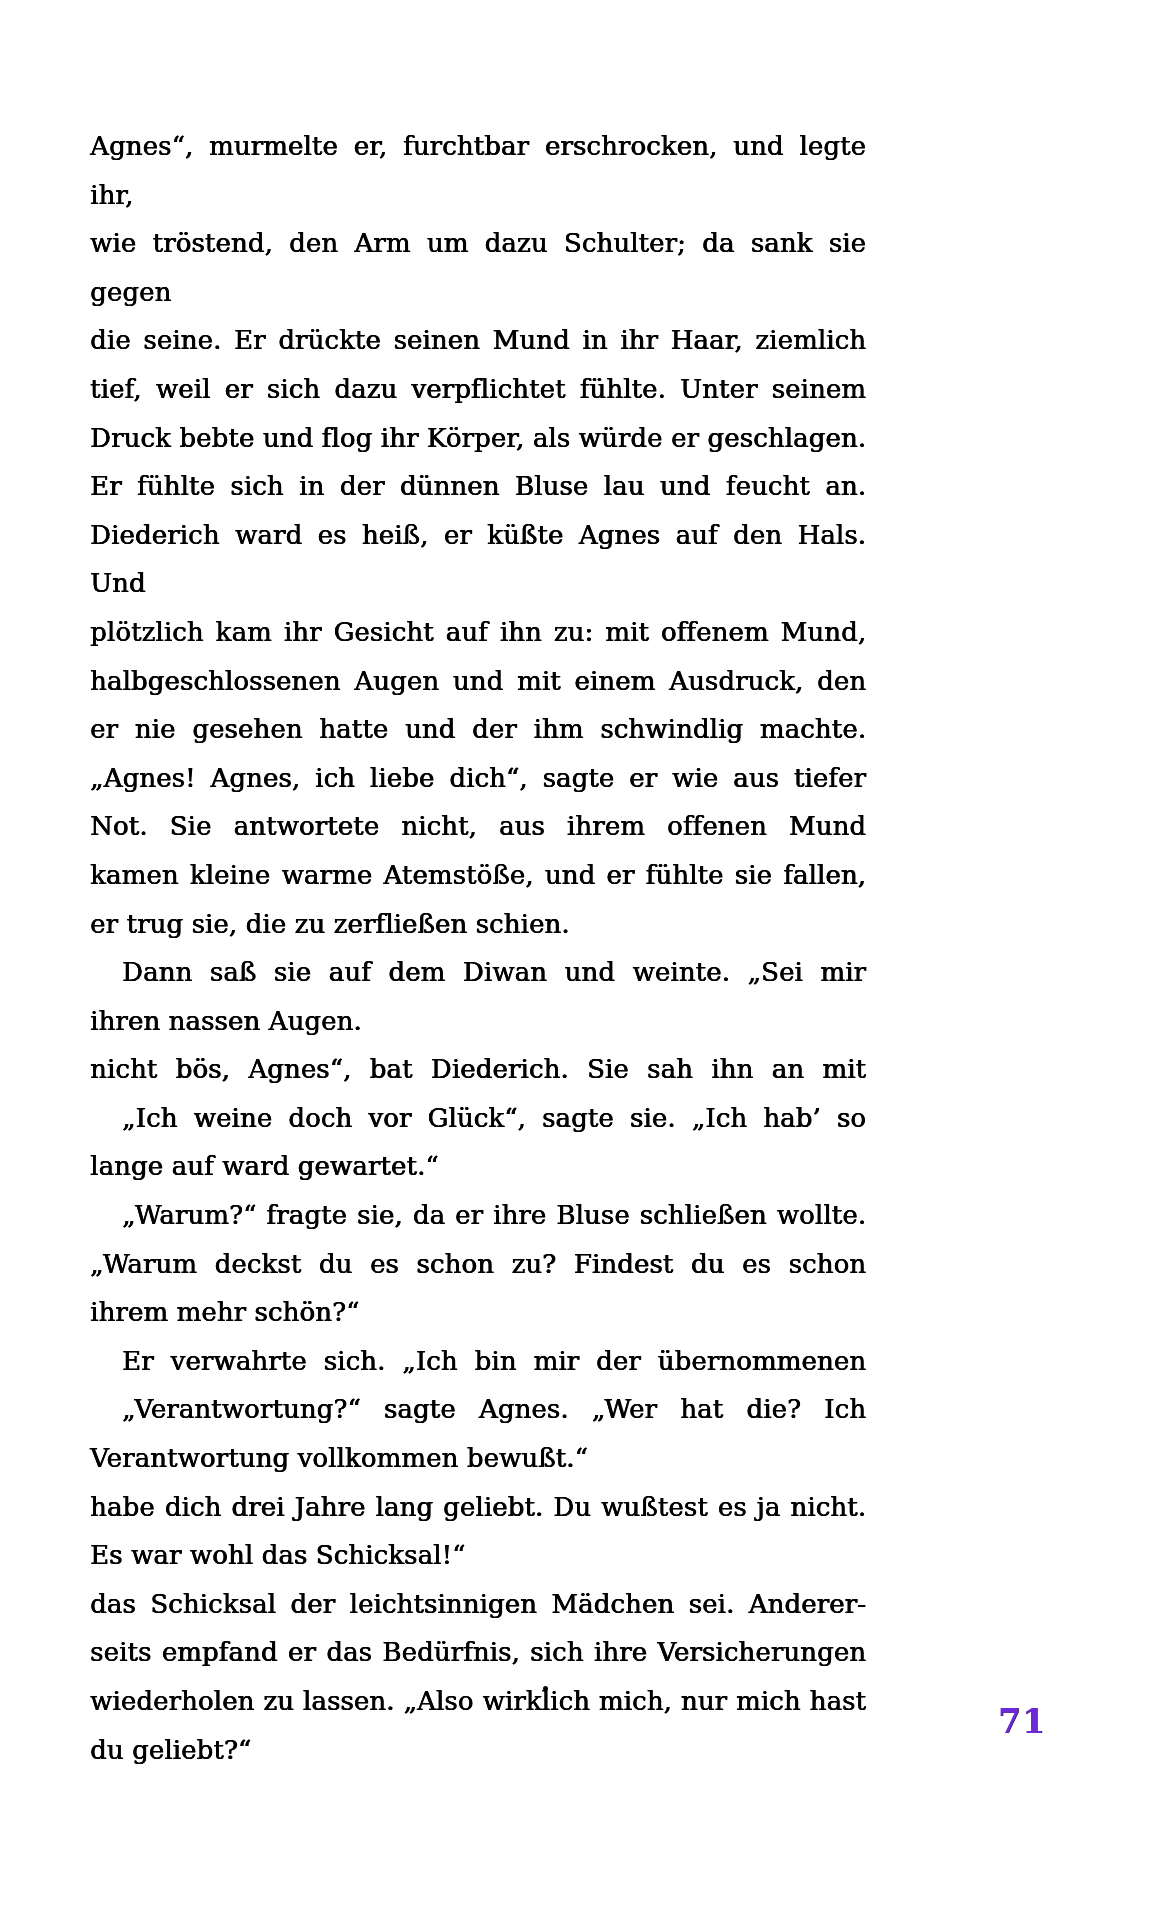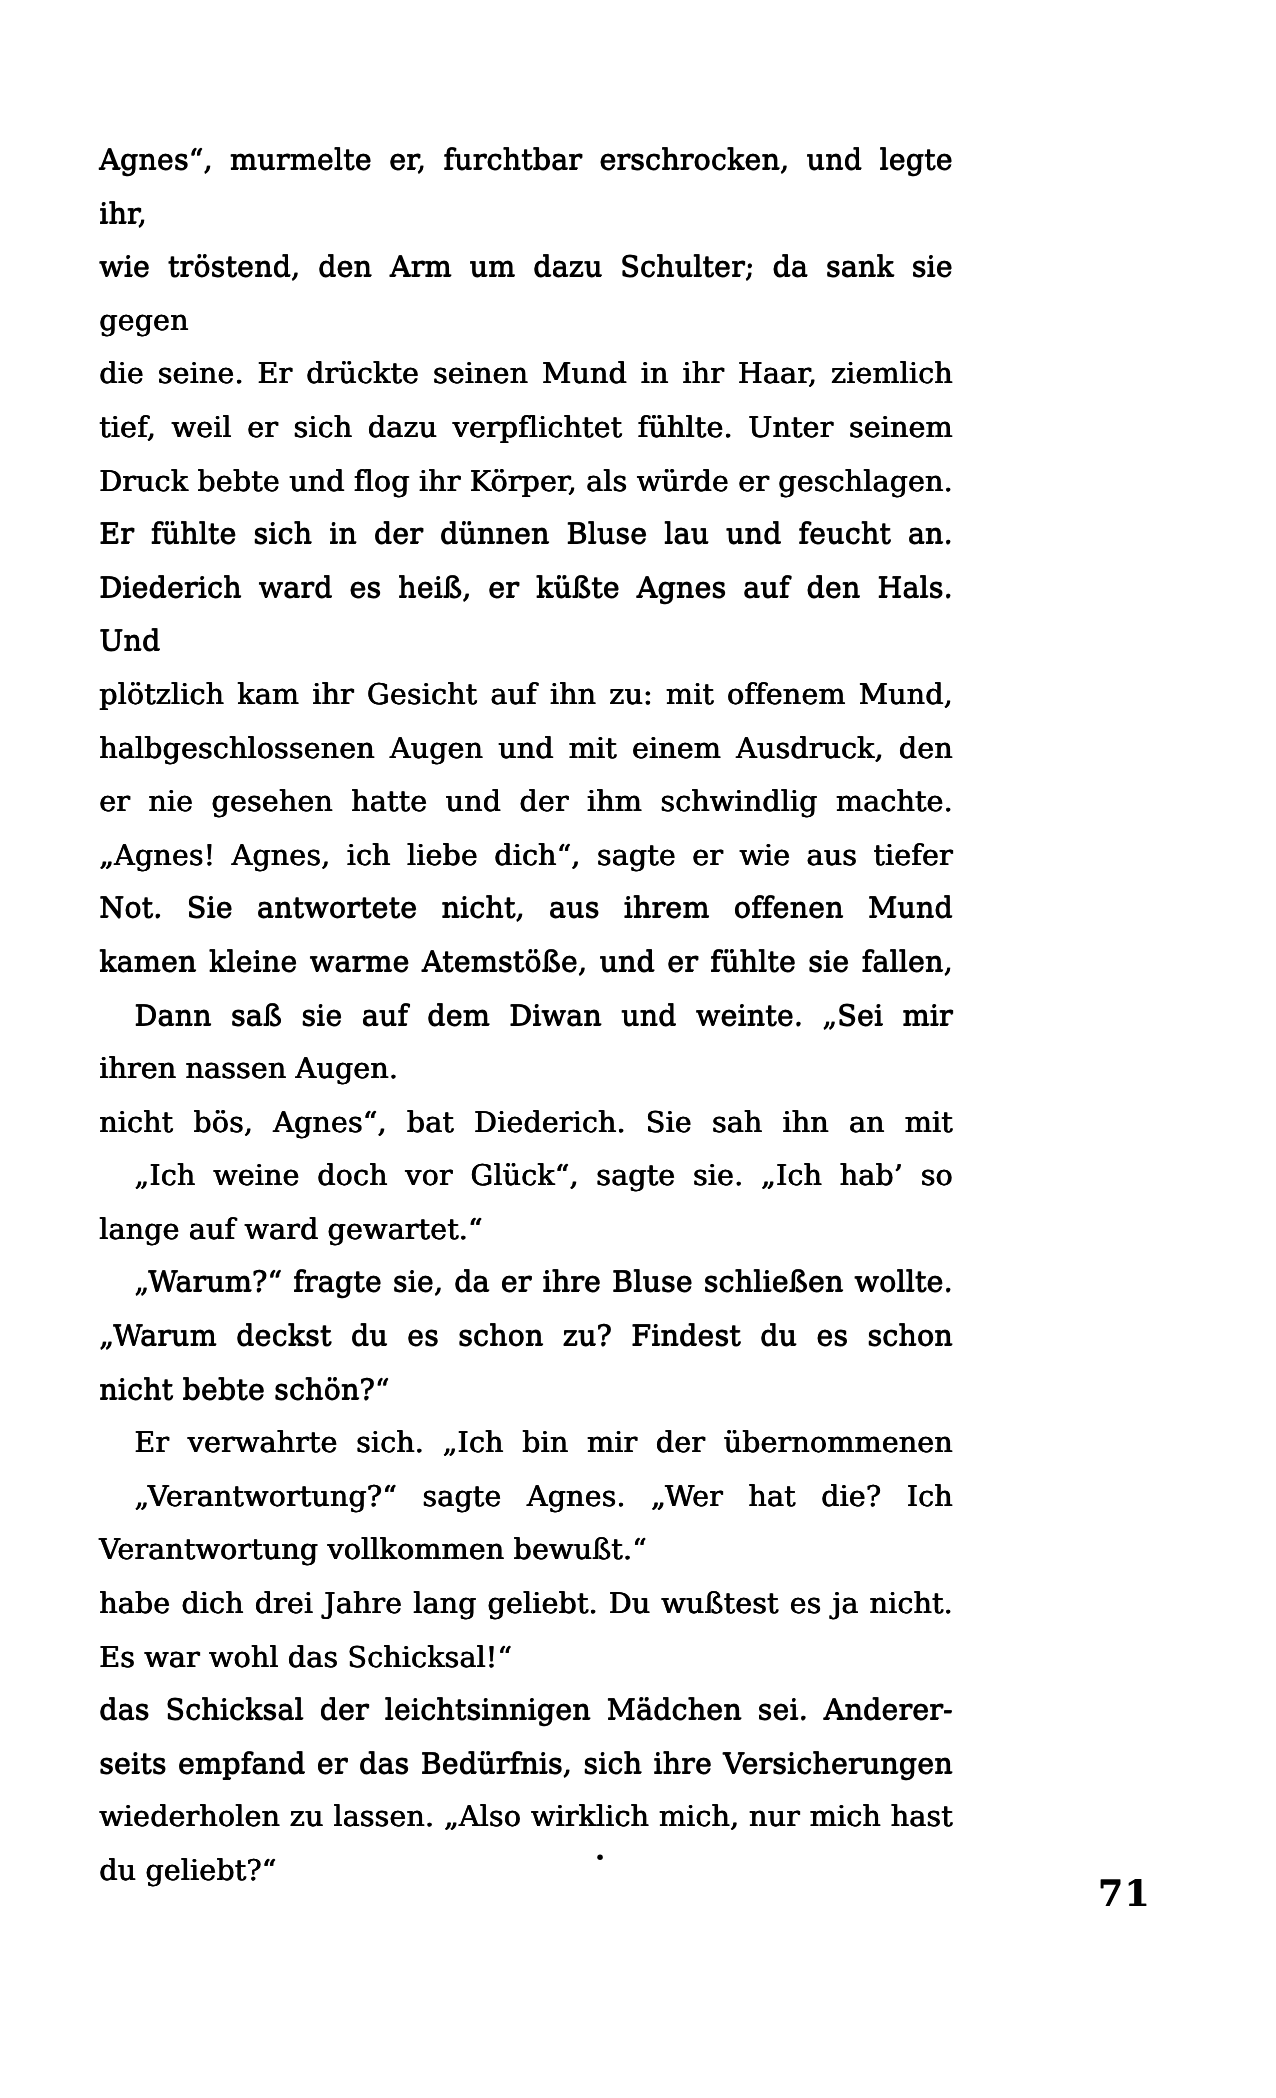--- a/index.html
+++ b/index.html
@@ -37,21 +37,21 @@
   .line.indent {
     padding-left: 32px;
   }
   .pagenum {
     position: absolute;
     left: 998px;
     top: 1702px;
     font-size: 33px;
     font-weight: bold;
     letter-spacing: 1px;
-    color: #000000;
+    color: #6d28d9;
     text-shadow: 0.5px 0 0 #000;
   }
   .speck {
     position: absolute;
     left: 543px;
     top: 1686px;
     width: 5px;
     height: 5px;
     background: #000;
     border-radius: 50%;
@@ -68,28 +68,29 @@
       <div class="line justify">tief, weil er sich dazu verpflichtet fühlte. Unter seinem</div>
       <div class="line justify">Druck bebte und flog ihr Körper, als würde er geschlagen.</div>
       <div class="line justify">Er fühlte sich in der dünnen Bluse lau und feucht an.</div>
       <div class="line justify">Diederich ward es heiß, er küßte Agnes auf den Hals. Und</div>
       <div class="line justify">plötzlich kam ihr Gesicht auf ihn zu: mit offenem Mund,</div>
       <div class="line justify">halbgeschlossenen Augen und mit einem Ausdruck, den</div>
       <div class="line justify">er nie gesehen hatte und der ihm schwindlig machte.</div>
       <div class="line justify">„Agnes! Agnes, ich liebe dich“, sagte er wie aus tiefer</div>
       <div class="line justify">Not. Sie antwortete nicht, aus ihrem offenen Mund</div>
       <div class="line justify">kamen kleine warme Atemstöße, und er fühlte sie fallen,</div>
+      <div class="line">er trug sie, die zu zerfließen schien.</div>
       <div class="line justify indent">Dann saß sie auf dem Diwan und weinte. „Sei mir</div>
       <div class="line">ihren nassen Augen.</div>
       <div class="line justify">nicht bös, Agnes“, bat Diederich. Sie sah ihn an mit</div>
       <div class="line justify indent">„Ich weine doch vor Glück“, sagte sie. „Ich hab’ so</div>
       <div class="line">lange auf ward gewartet.“</div>
       <div class="line justify indent">„Warum?“ fragte sie, da er ihre Bluse schließen wollte.</div>
       <div class="line justify">„Warum deckst du es schon zu? Findest du es schon</div>
-      <div class="line">nicht bebte schön?“</div>
+      <div class="line">ihrem mehr schön?“</div>
       <div class="line justify indent">Er verwahrte sich. „Ich bin mir der übernommenen</div>
       <div class="line justify indent">„Verantwortung?“ sagte Agnes. „Wer hat die? Ich</div>
       <div class="line">Verantwortung vollkommen bewußt.“</div>
       <div class="line justify">habe dich drei Jahre lang geliebt. Du wußtest es ja nicht.</div>
       <div class="line">Es war wohl das Schicksal!“</div>
       <div class="line justify">das Schicksal der leichtsinnigen Mädchen sei. Anderer-</div>
       <div class="line justify">seits empfand er das Bedürfnis, sich ihre Versicherungen</div>
       <div class="line justify">wiederholen zu lassen. „Also wirklich mich, nur mich hast</div>
       <div class="line">du geliebt?“</div>
     </div>

